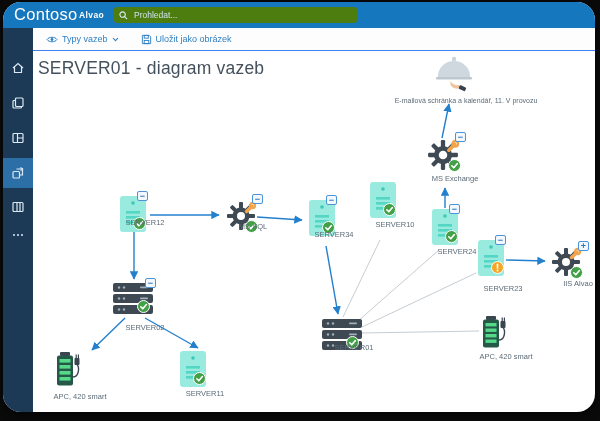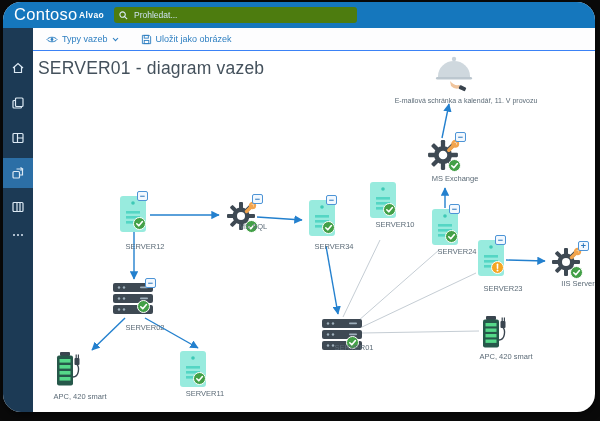--- a/index.html
+++ b/index.html
@@ -152,21 +152,21 @@
         <circle cx="13" cy="7" r="1.8" fill="#3ec9b6"></circle>
       <rect x="6" y="15" width="14" height="2.6" fill="#54d6c4"></rect>
         <rect x="6" y="20" width="14" height="2.6" fill="#54d6c4"></rect>
         <rect x="6" y="25" width="14" height="2.6" fill="#54d6c4"></rect>
     </svg>
     <svg class="badge" style="left:13px;top:21px" viewBox="0 0 13 13">
       <circle cx="6.5" cy="6.5" r="6" fill="#43a047" stroke="#fff" stroke-width="1"></circle>
       <path d="M3.8 6.8 L5.8 8.8 L9.4 4.6" stroke="#fff" fill="none" stroke-width="1.6" stroke-linecap="round" stroke-linejoin="round"></path>
     </svg>
     <span class="cbox" style="left:17px;top:-5px">−</span>
-    <div class="nlabel" style="top:46px">SERVER12</div>
+    <div class="nlabel" style="top:22px">SERVER12</div>
   </div>
 
   <div class="node" style="left:223px;top:199px;width:30px;height:30px">
     <svg width="30" height="30" viewBox="0 0 30 30">
       <g fill="#3e4953">
         <rect x="13" y="1" width="4" height="7" rx="1"></rect>
           <rect x="13" y="1" width="4" height="7" rx="1" transform="rotate(45 15 15)"></rect>
         <rect x="13" y="1" width="4" height="7" rx="1" transform="rotate(90 15 15)"></rect>
           <rect x="13" y="1" width="4" height="7" rx="1" transform="rotate(135 15 15)"></rect>
         <rect x="13" y="1" width="4" height="7" rx="1" transform="rotate(180 15 15)"></rect>
@@ -193,21 +193,21 @@
         <circle cx="13" cy="7" r="1.8" fill="#3ec9b6"></circle>
       <rect x="6" y="15" width="14" height="2.6" fill="#54d6c4"></rect>
         <rect x="6" y="20" width="14" height="2.6" fill="#54d6c4"></rect>
         <rect x="6" y="25" width="14" height="2.6" fill="#54d6c4"></rect>
     </svg>
     <svg class="badge" style="left:13px;top:21px" viewBox="0 0 13 13">
       <circle cx="6.5" cy="6.5" r="6" fill="#43a047" stroke="#fff" stroke-width="1"></circle>
       <path d="M3.8 6.8 L5.8 8.8 L9.4 4.6" stroke="#fff" fill="none" stroke-width="1.6" stroke-linecap="round" stroke-linejoin="round"></path>
     </svg>
     <span class="cbox" style="left:17px;top:-5px">−</span>
-    <div class="nlabel" style="top:42px">SERVER34</div>
+    <div class="nlabel" style="top:30px">SERVER34</div>
   </div>
 
   <div class="node" style="left:367px;top:180px;width:26px;height:36px">
     <svg width="26" height="36" viewBox="0 0 26 36">
       <rect width="26" height="36" rx="3" fill="#98ebde"></rect>
         <circle cx="13" cy="7" r="1.8" fill="#3ec9b6"></circle>
       <rect x="6" y="15" width="14" height="2.6" fill="#54d6c4"></rect>
         <rect x="6" y="20" width="14" height="2.6" fill="#54d6c4"></rect>
         <rect x="6" y="25" width="14" height="2.6" fill="#54d6c4"></rect>
     </svg>
@@ -302,21 +302,21 @@
       </g>
       <circle cx="15" cy="15" r="4" fill="#fff"></circle>
       <path d="M20.5 10.5 L26 5" stroke="#f2a44d" stroke-width="3.4" stroke-linecap="round"></path>
       <circle cx="26.5" cy="4.5" r="2.6" fill="none" stroke="#f2a44d" stroke-width="2.2"></circle>
     </svg>
     <svg class="badge" style="left:19px;top:19px" viewBox="0 0 13 13">
       <circle cx="6.5" cy="6.5" r="6" fill="#43a047" stroke="#fff" stroke-width="1"></circle>
       <path d="M3.8 6.8 L5.8 8.8 L9.4 4.6" stroke="#fff" fill="none" stroke-width="1.6" stroke-linecap="round" stroke-linejoin="round"></path>
     </svg>
     <span class="cbox" style="left:27px;top:-6px">+</span>
-    <div class="nlabel" style="top:32px">IIS Server</div>
+    <div class="nlabel" style="top:32px">IIS Alvao</div>
   </div>
 
   <div class="node" style="left:110px;top:281px;width:40px;height:32px">
     <svg width="40" height="32" viewBox="0 0 40 32">
       <g fill="#3e4953">
         <rect width="40" height="9" rx="2"></rect>
           <rect y="11" width="40" height="9" rx="2"></rect>
           <rect y="22" width="40" height="9" rx="2"></rect>
       </g>
       <g fill="#9fb0bc">

